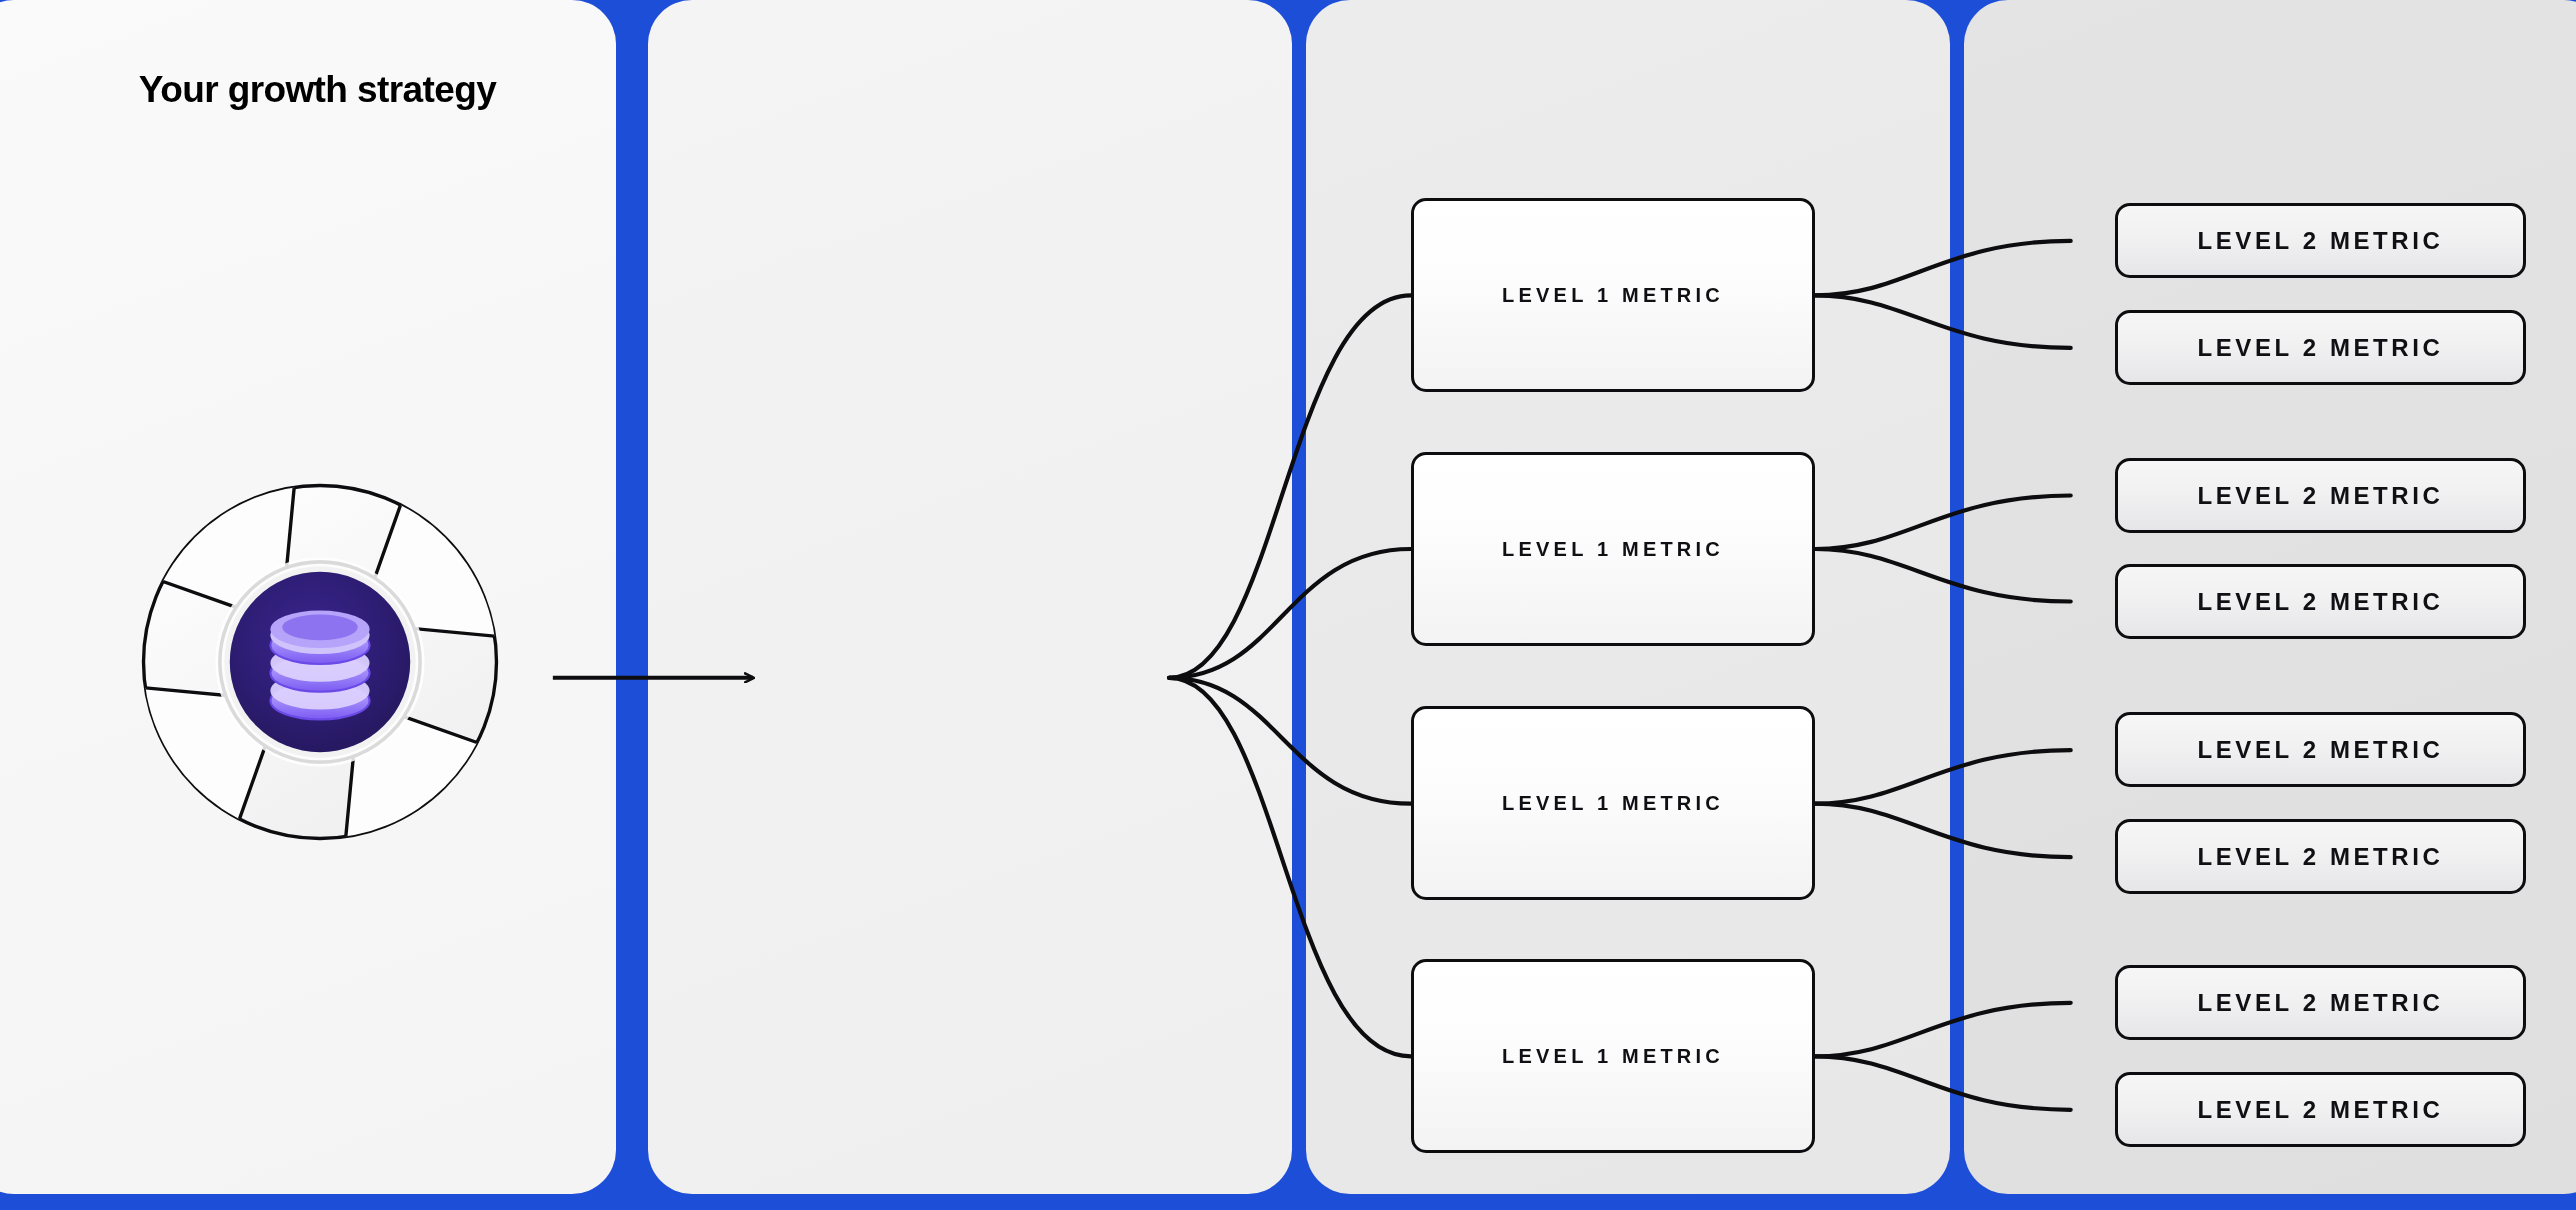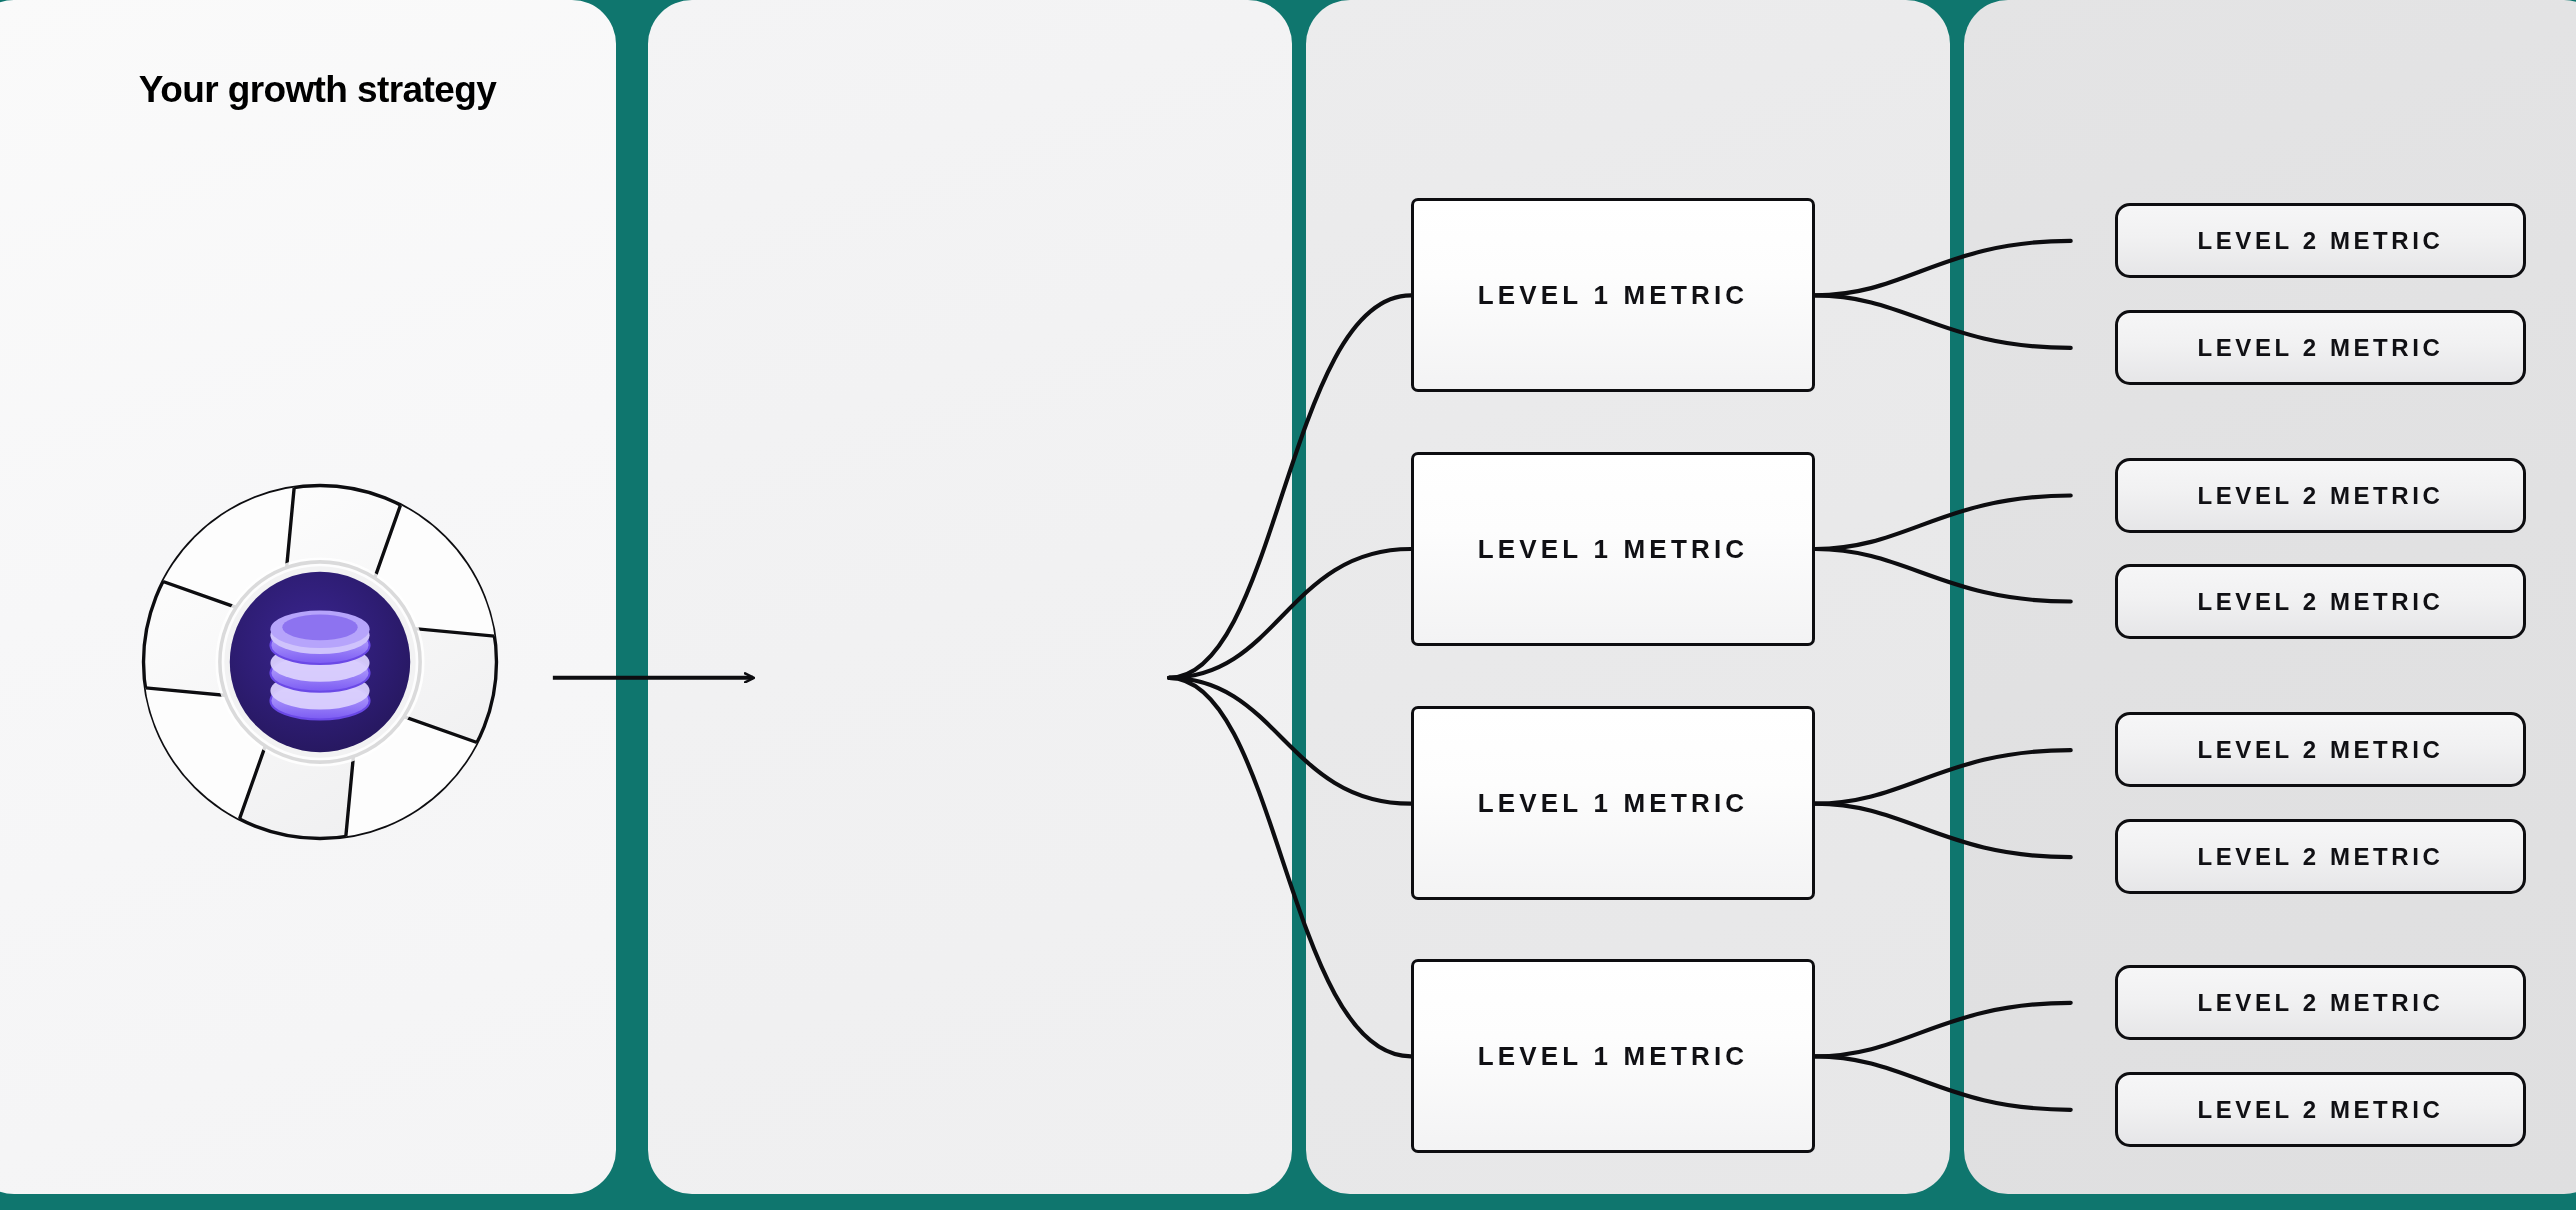--- a/index.html
+++ b/index.html
@@ -14,21 +14,21 @@
     overflow: hidden;
     position: relative;
   }
 
   
   #stage {
     position: absolute;
     inset: 0;
     width: 2576px;
     height: 1211px;
-    background: #0f766e;
+    background: #1d4ed8;
   }
 
   
   .panel {
     position: absolute;
     top: 0;
     height: 1194px;
     border-radius: 44px;
     overflow: hidden;
   }
@@ -85,22 +85,22 @@
     color: #101014;
     font-weight: 700;
     letter-spacing: 4.2px;
     text-align: center;
   }
   .node-focus {
     border-radius: 13px;
     font-size: 26px;
   }
   .node-l1 {
-    border-radius: 7px;
-    font-size: 26px;
+    border-radius: 15px;
+    font-size: 20px;
   }
   .node-l2 {
     border-radius: 15px;
     font-size: 24px;
     letter-spacing: 3.6px;
     background: linear-gradient(180deg,#f6f6f7 0%,#f1f1f2 45%,#e6e6e8 100%);
     margin-left: 44px;
   }
 
   

